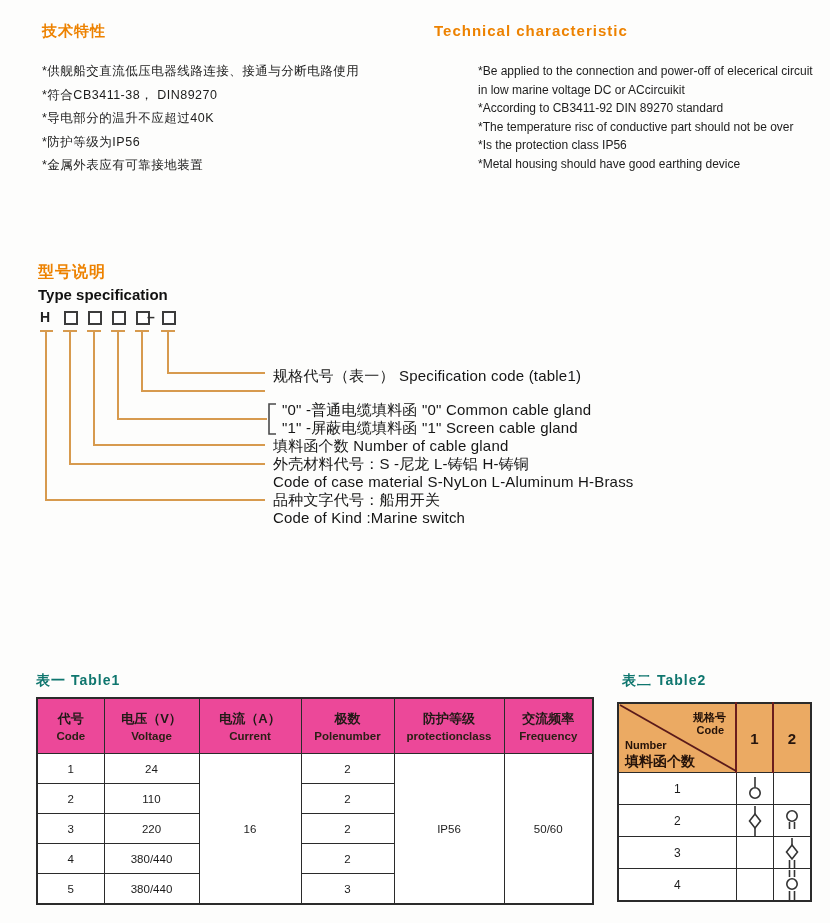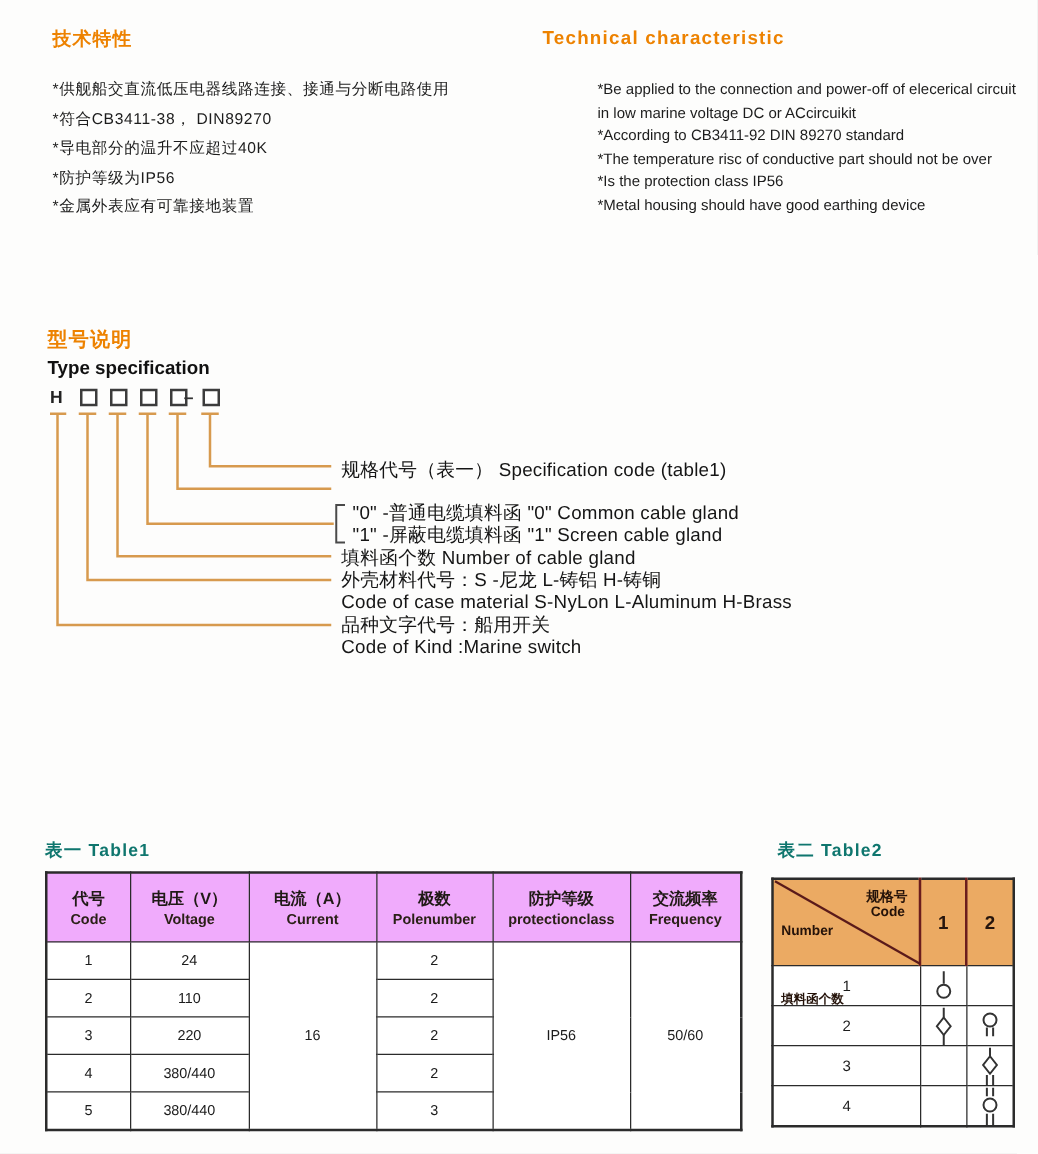--- a/index.html
+++ b/index.html
@@ -23,35 +23,35 @@
   .code-box{position:absolute;top:311px;width:10px;height:10px;border:2px solid #3c3c3c;background:#fff;}
   .code-dash{position:absolute;left:147px;top:309px;font-size:14px;font-weight:bold;color:#333;}
   .diagram-svg{position:absolute;left:40px;top:328px;}
   .ts-label{position:absolute;font-size:15px;white-space:nowrap;color:#151515;letter-spacing:.2px;}
   
   .tbl-caption{position:absolute;font-size:14px;font-weight:bold;color:#0f766e;letter-spacing:1px;}
   table{border-collapse:collapse;}
   .t1{position:absolute;left:36px;top:697px;table-layout:fixed;}
   .t1 th,.t1 td{border:1px solid #2b2b2b;text-align:center;padding:0;}
   .t1{border:2px solid #2b2b2b;}
-  .t1 thead th{background:#f0abfc;height:54px;}
+  .t1 thead th{background:#ec4899;height:54px;}
   .t1 .h-zh{display:block;font-size:13px;font-weight:bold;color:#201a16;}
   .t1 .h-en{display:block;font-size:11.5px;font-weight:bold;color:#2a2016;margin-top:2px;}
   .t1 tbody td{height:29px;font-size:11.5px;background:#fff;}
   .t2{position:absolute;left:617px;top:702px;table-layout:fixed;border:2px solid #2b2b2b;}
   .t2 th,.t2 td{border:1px solid #2b2b2b;padding:0;text-align:center;}
   .t2 thead th{background:#ebaa63;height:68px;}
   .t2 thead th.sep{border-left:2px solid #6b1d1d;}
   .t2 .colhead{font-size:15px;font-weight:bold;color:#26150d;}
   .t2 tbody td{height:31px;font-size:12px;background:#fff;}
   .corner{position:relative;width:114px;height:68px;}
   .corner .c-top1{position:absolute;right:7px;top:6px;font-size:11px;font-weight:bold;color:#241209;}
   .corner .c-top2{position:absolute;right:9px;top:20px;font-size:11px;font-weight:bold;color:#241209;}
   .corner .c-bot1{position:absolute;left:6px;top:35px;font-size:11px;font-weight:bold;color:#241209;}
-  .corner .c-bot2{position:absolute;left:6px;top:49px;font-size:10px;font-weight:bold;color:#241209;margin-top:39px;}
+  .corner .c-bot2{position:absolute;left:6px;top:49px;font-size:14px;font-weight:bold;color:#241209;}
   .corner svg{position:absolute;left:0;top:0;}
   .sym{display:inline-block;vertical-align:middle;}
 </style>
 </head>
 <body>
 
 <div class="page">
 
   <div class="heading-orange" style="left:42px;top:22px">技术特性</div>
   <div class="zh-list">

